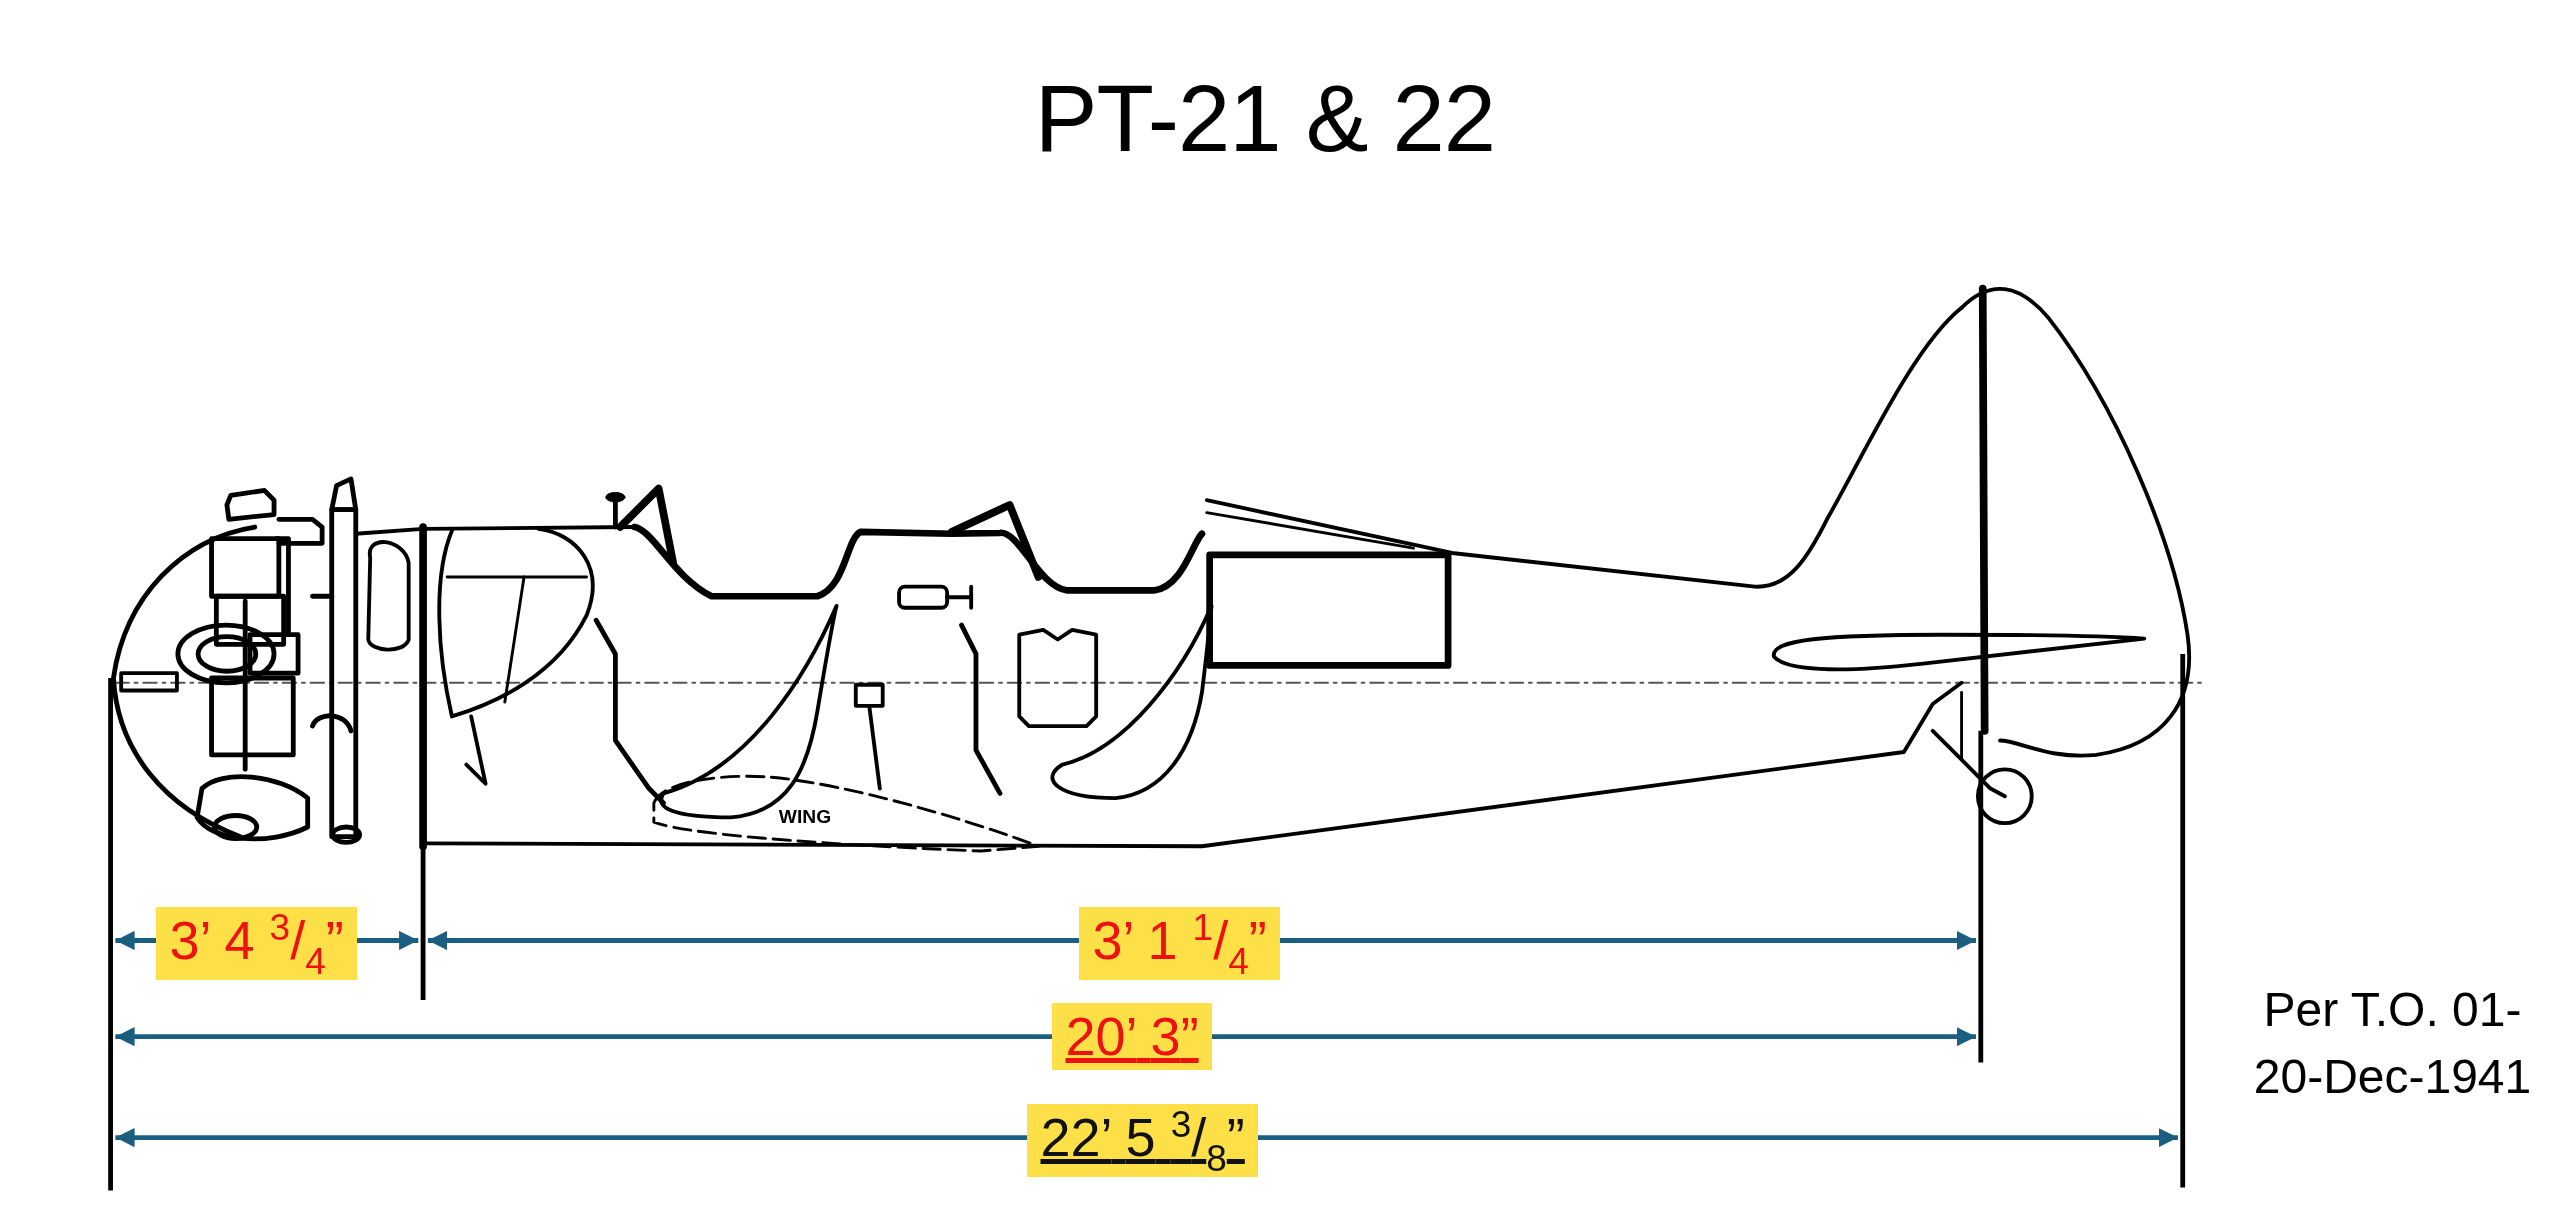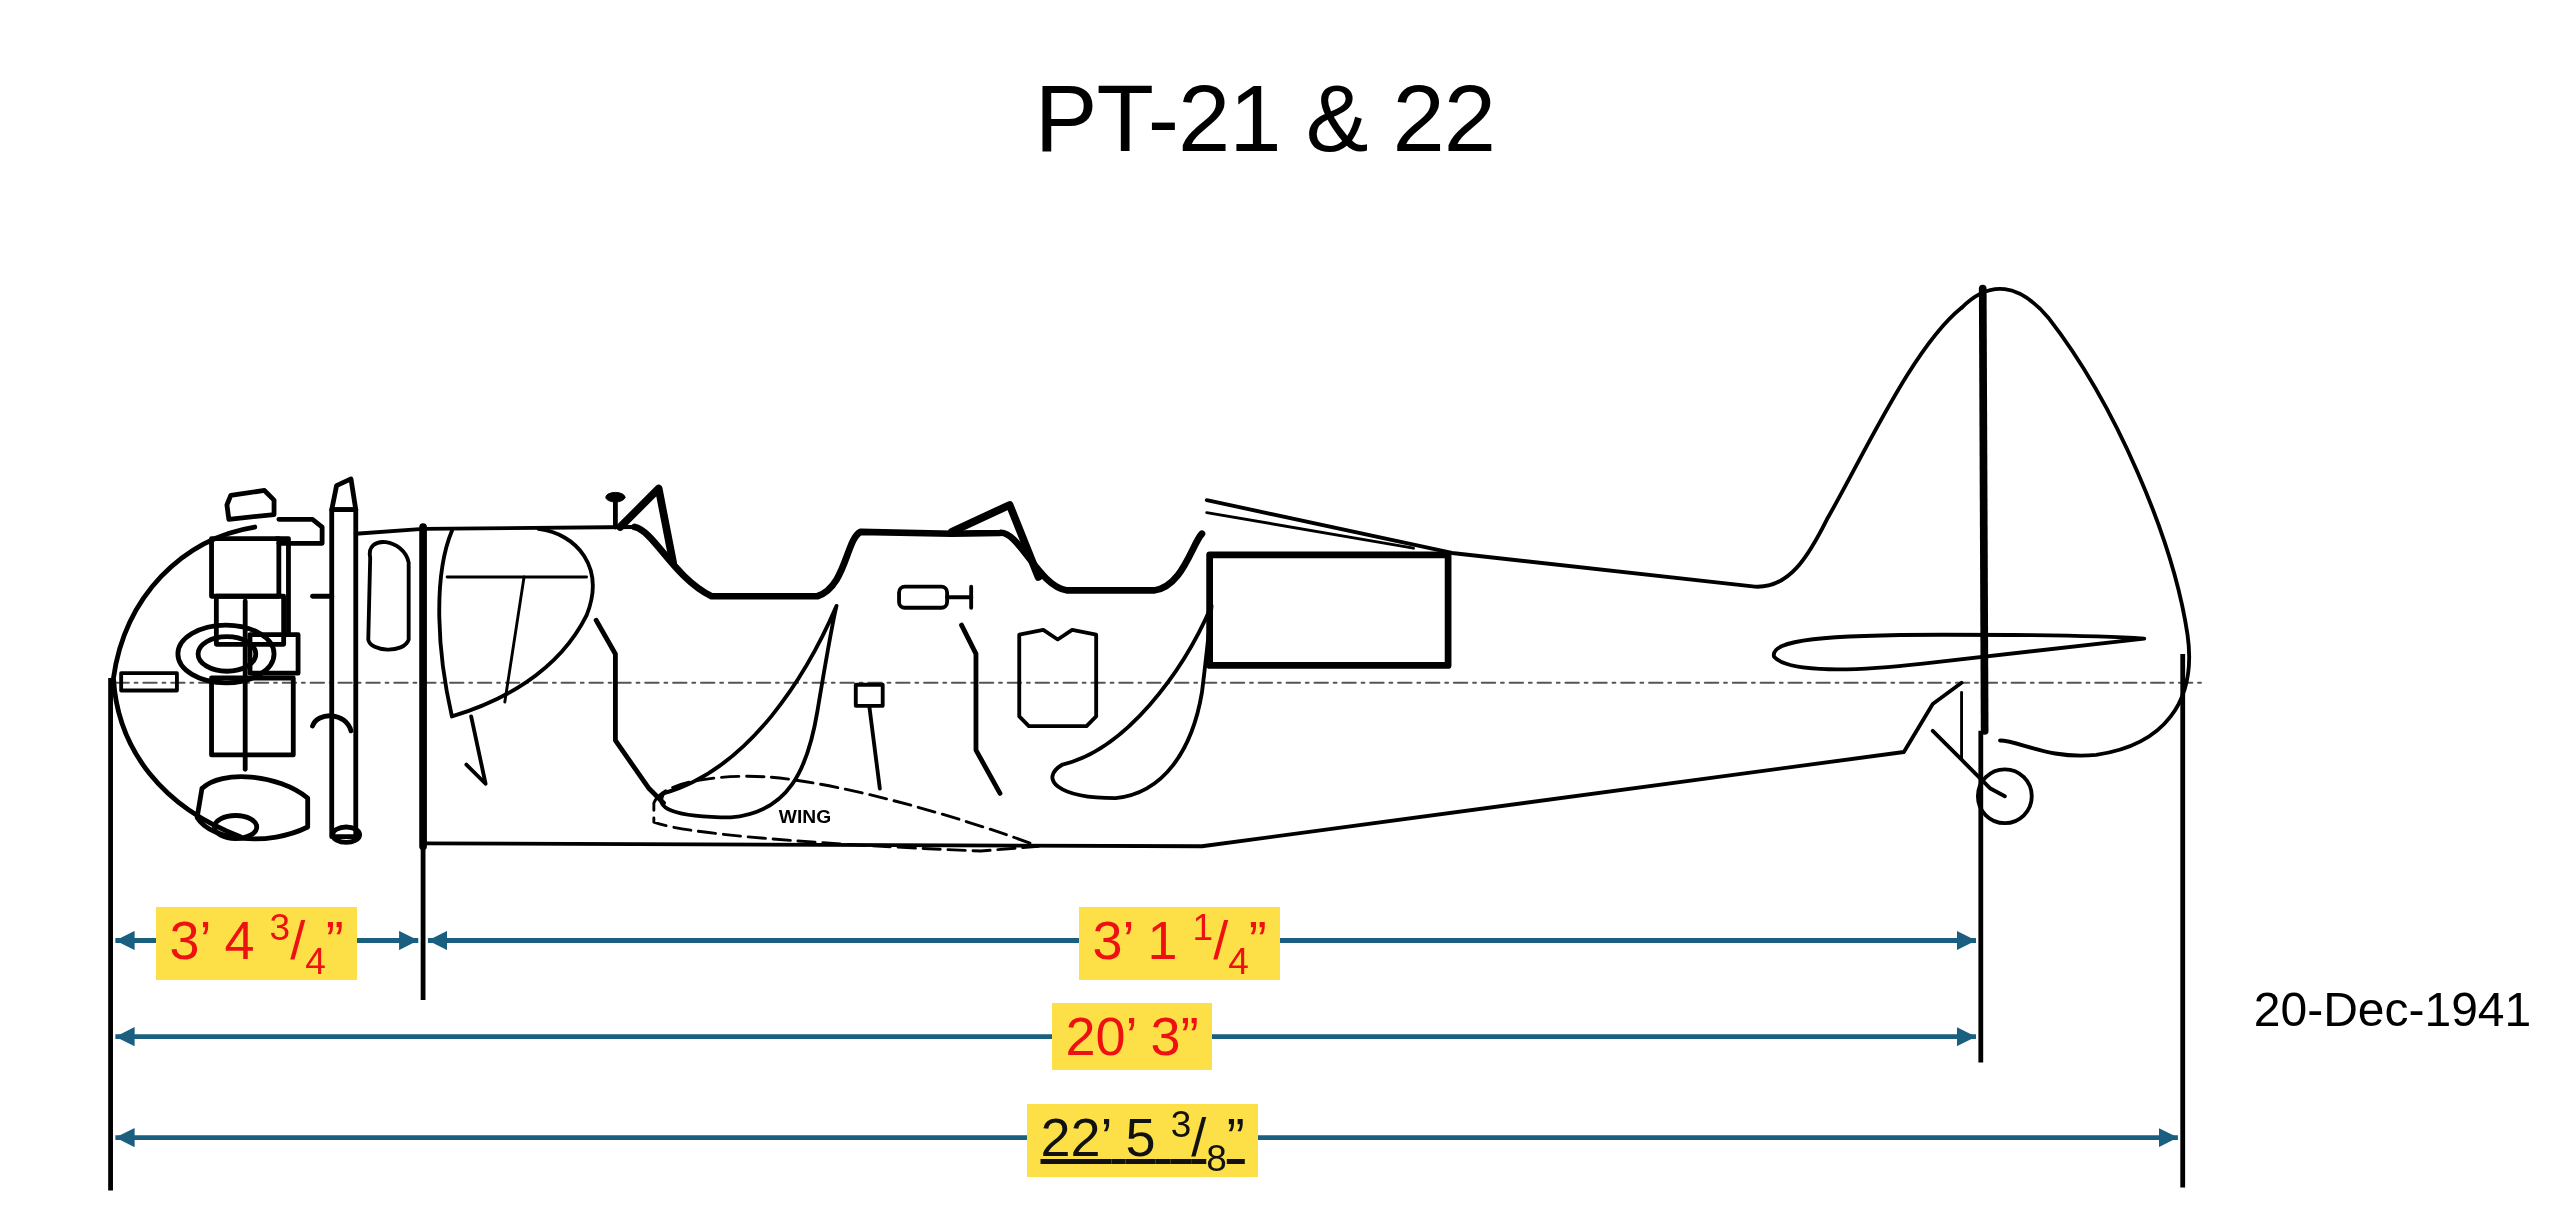--- a/index.html
+++ b/index.html
@@ -129,27 +129,28 @@
   <span>4</span>
   <sup>3</sup>/<sub>4</sub><span>”</span>
 </div>
 
 <div class="dim-label red" style="left:1079px; top:907px;">
   <span>3’</span>
   <span>1</span>
   <sup>1</sup>/<sub>4</sub><span>”</span>
 </div>
 
-<div class="dim-label red" style="left:1052px; top:1003px;">
+<div class="dim-label red" style="left:1052px; top:1003px;text-decoration:underline;">
   <span>20’</span>
   <span>3</span><span>”</span>
 </div>
 
 <div class="dim-label black" style="left:1027px; top:1104px;text-decoration:underline;">
   <span>22’</span>
   <span>5</span>
   <sup>3</sup>/<sub>8</sub><span>”</span>
 </div>
 
 <div class="note">
+  <div>Per T.O. 01-</div>
   <div>20-Dec-1941</div>
 </div>
 
 
 </body></html>

